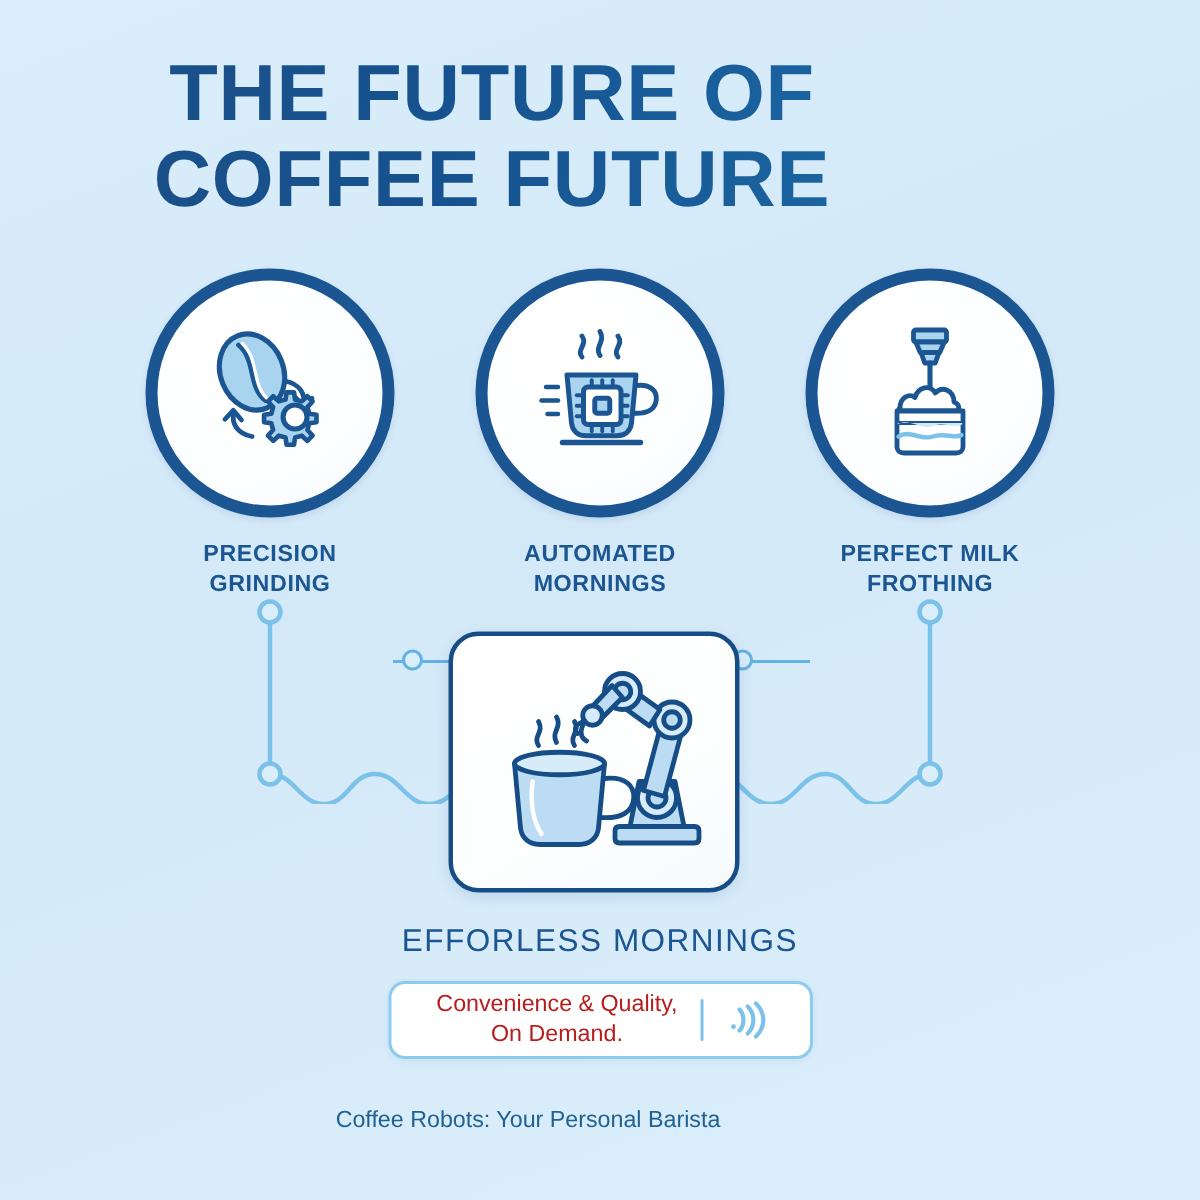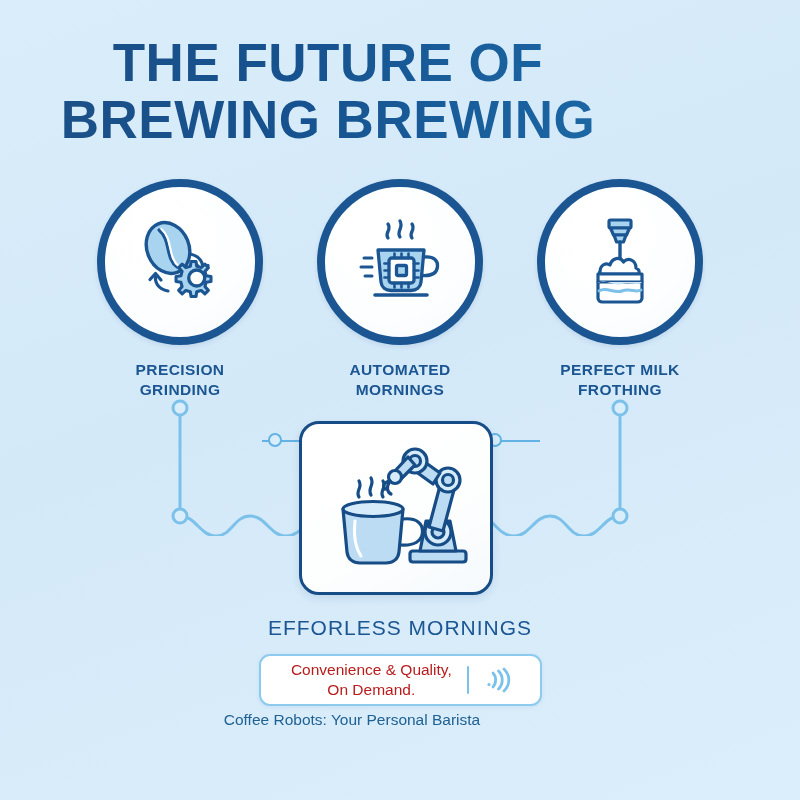--- a/index.html
+++ b/index.html
@@ -174,36 +174,36 @@
     height: 28px;
     background: #7cc1ea;
     margin: 0 13px 0 15px;
     border-radius: 2px;
   }
   .pill-icon { margin-right: 8px; display: flex; align-items: center; }
 
   
   .footer {
     position: absolute;
-    top: 711px;
+    top: 738px;
     left: 0;
     width: 704px;
     text-align: center;
     font-size: 15.5px;
     color: #1f6193;
   }
 </style>
 </head>
 <body>
 
 <div id="stage">
 
   <div class="title-block">
     <div class="title-line">THE FUTURE OF</div>
-    <div class="title-line">BREWING BREWING</div>
+    <div class="title-line">COFFEE FUTURE</div>
   </div>
 
   <div class="steps">
 
     <div class="connector connector-1">
       <div class="bar"></div>
       <div class="node"></div>
     </div>
     <div class="connector connector-2">
       <div class="bar"></div>

